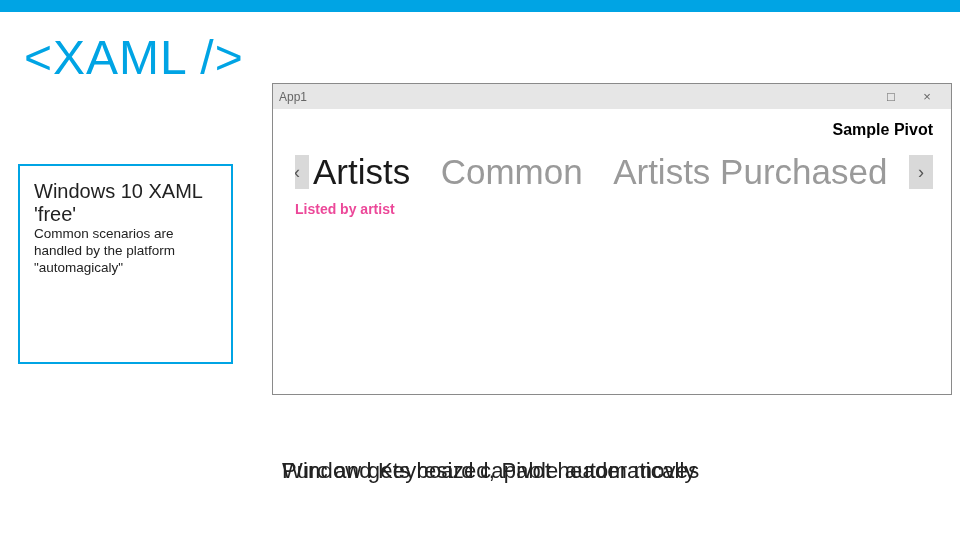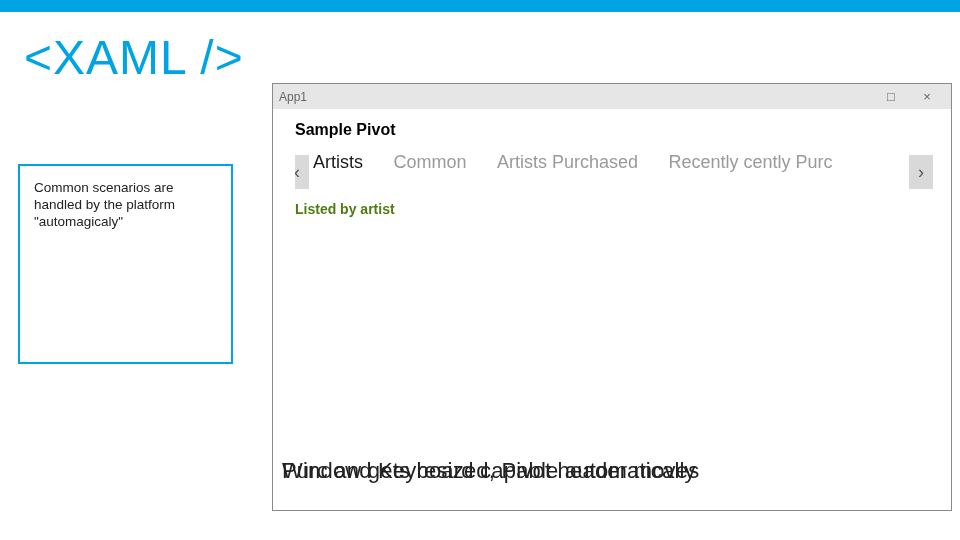--- a/index.html
+++ b/index.html
@@ -2,45 +2,46 @@
 <html><head>
 <meta charset="utf-8">
 <style>
   * { margin: 0; padding: 0; box-sizing: border-box; }
   html, body { width: 960px; height: 540px; font-family: "Segoe UI", Arial, sans-serif; background: #fff; overflow: hidden; }
   .top-bar { height: 12px; background: #00a4e4; }
   .slide-title { color: #00a4e4; font-size: 48px; font-weight: 300; margin: 18px 0 12px 24px; letter-spacing: 1px; }
   .card { position: absolute; left: 18px; top: 164px; width: 215px; height: 200px; border: 2px solid #00a4e4; background: #fff; padding: 14px 14px; }
   .card-title { font-size: 20px; font-weight: 400; color: #222; line-height: 1.15; }
   .card-body { font-size: 13.5px; color: #222; line-height: 1.25; }
-  .app-window { position: absolute; left: 272px; top: 83px; width: 680px; height: 428px; border: 1px solid #8a8a8a; background: #fff; }
+  .app-window { position: absolute; left: 272px; top: 83px; width: 680px; height: 312px; border: 1px solid #8a8a8a; background: #fff; }
   .titlebar { height: 25px; background: #e6e6e6; display: flex; align-items: center; padding: 0 6px; color: #666; font-size: 12px; }
   .tb-name { flex: 1; }
   .tb-btn { width: 36px; text-align: center; color: #666; font-size: 13px; }
   .content { padding: 12px 18px 0 22px; }
-  .heading { font-size: 16px; font-weight: 700; color: #000; margin-bottom: 14px; }
+  .heading { font-size: 16px; font-weight: 700; color: #000; margin-bottom: 14px; text-align: right; }
   .pivot-row { position: relative; height: 44px; overflow: hidden; white-space: nowrap; }
   .pivot-nav { position: absolute; top: 2px; width: 24px; height: 34px; background: #d9d9d9; color: #555; font-size: 18px; display: flex; align-items: center; justify-content: center; }
   .pivot-nav.left { left: -10px; }
   .pivot-nav.right { right: 0; }
   .pivot-items { display: inline-block; margin-left: 18px; }
-  .pivot-item { display: inline-block; font-size: 18px; font-weight: 300; color: #9a9a9a; margin-right: 26px; vertical-align: top; line-height: 1.1; }
+  .pivot-item { display: inline-block; font-size: 35px; font-weight: 300; color: #9a9a9a; margin-right: 26px; vertical-align: top; line-height: 1.1; }
   .pivot-item.active { color: #1a1a1a; }
-  .sub { font-size: 14px; font-weight: 700; color: #4d7c0f; margin-top: 4px; }
+  .sub { font-size: 14px; font-weight: 700; color: #ec4899; margin-top: 4px; }
   .caption { position: absolute; left: 282px; top: 458px; font-size: 22px; color: #222; letter-spacing: 0.2px; white-space: nowrap; }
   .caption .layer { position: absolute; left: 0; top: 0; }
 </style>
 </head>
 <body>
 
 <div class="top-bar"></div>
 
 <div class="slide-title">&lt;XAML /&gt;</div>
 
 <div class="card">
+  <div class="card-title">Windows 10 XAML 'free'</div>
   <div class="card-body">Common scenarios are handled by the platform "automagicaly"</div>
 </div>
 
 <div class="app-window">
   <div class="titlebar">
     <div class="tb-name">App1</div>
     <div class="tb-btn">□</div>
     <div class="tb-btn">×</div>
   </div>
   <div class="content">

